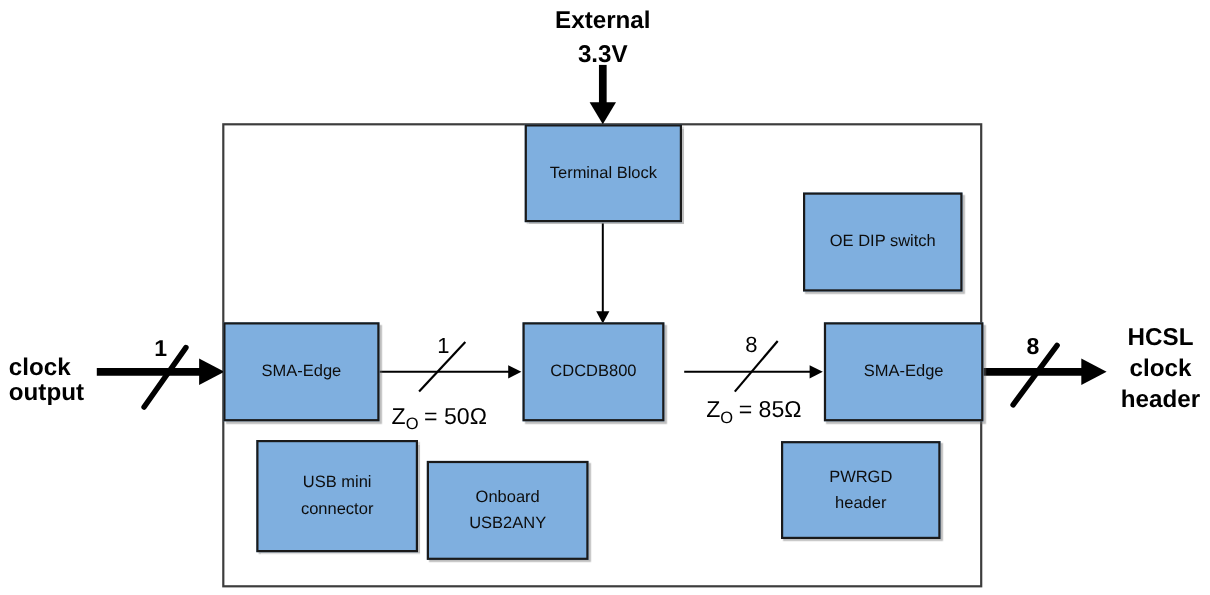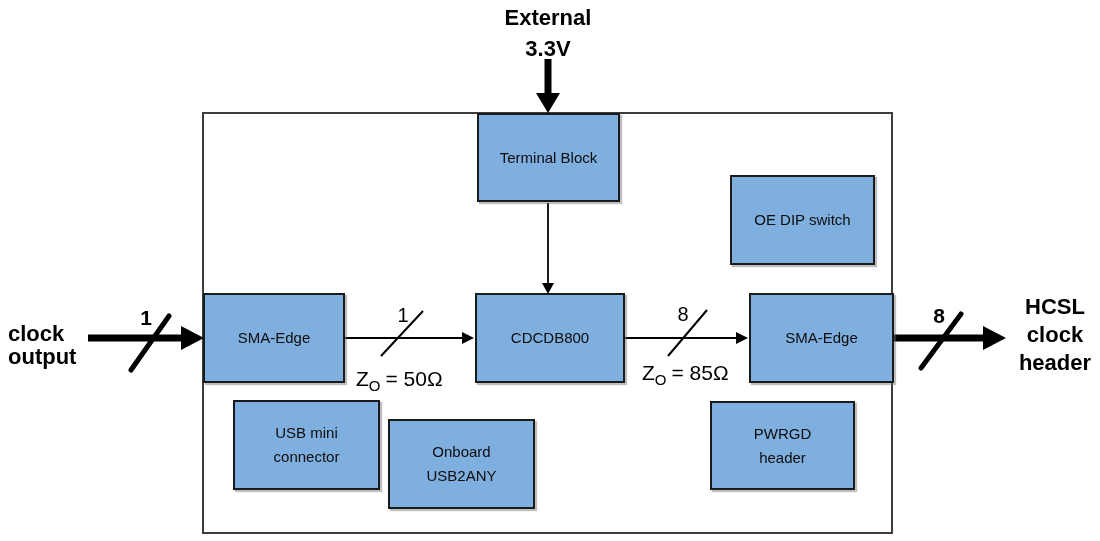--- a/index.html
+++ b/index.html
@@ -109,29 +109,29 @@
   </div>
 
   <div class="block" style="left:710px; top:175px; width:145px; height:90px;margin-left:20px;">
     <div>OE DIP switch</div>
   </div>
 
   <div class="block" style="left:203px; top:293px; width:142px; height:90px;">
     <div>SMA-Edge</div>
   </div>
 
-  <div class="block" style="left:475px; top:293px; width:150px; height:90px;">
+  <div class="block" style="left:475px; top:293px; width:129px; height:90px;">
     <div>CDCDB800</div>
   </div>
 
   <div class="block" style="left:749px; top:293px; width:145px; height:90px;">
     <div>SMA-Edge</div>
   </div>
 
-  <div class="block" style="left:233px; top:400px; width:147px; height:90px;">
+  <div class="block" style="left:233px; top:400px; width:147px; height:102px;">
     <div>USB mini</div>
     <div>connector</div>
   </div>
 
   <div class="block" style="left:388px; top:419px; width:147px; height:90px;">
     <div>Onboard</div>
     <div>USB2ANY</div>
   </div>
 
   <div class="block" style="left:710px; top:401px; width:145px; height:89px;">

